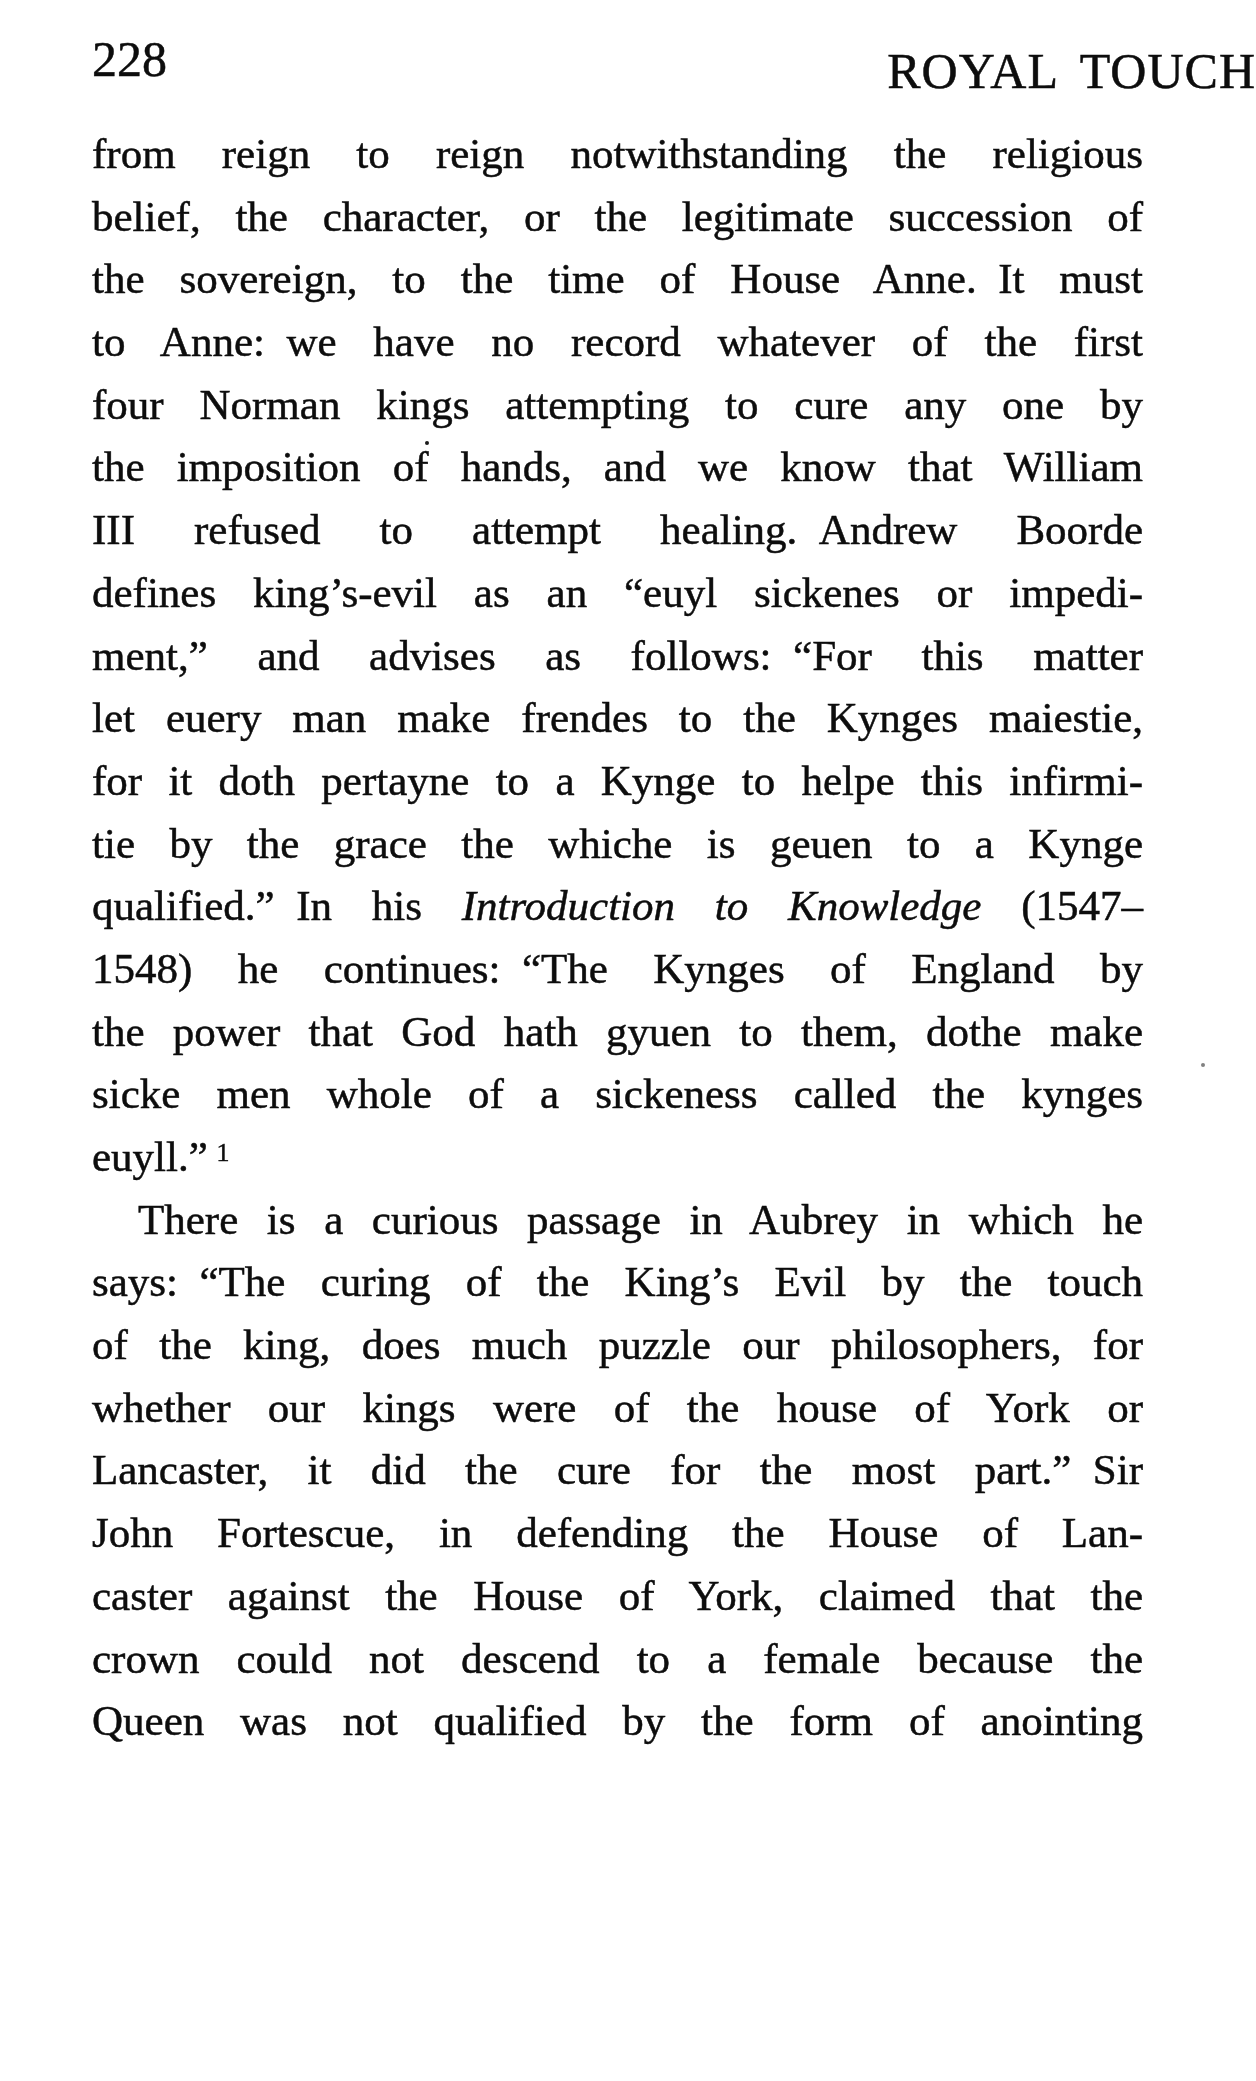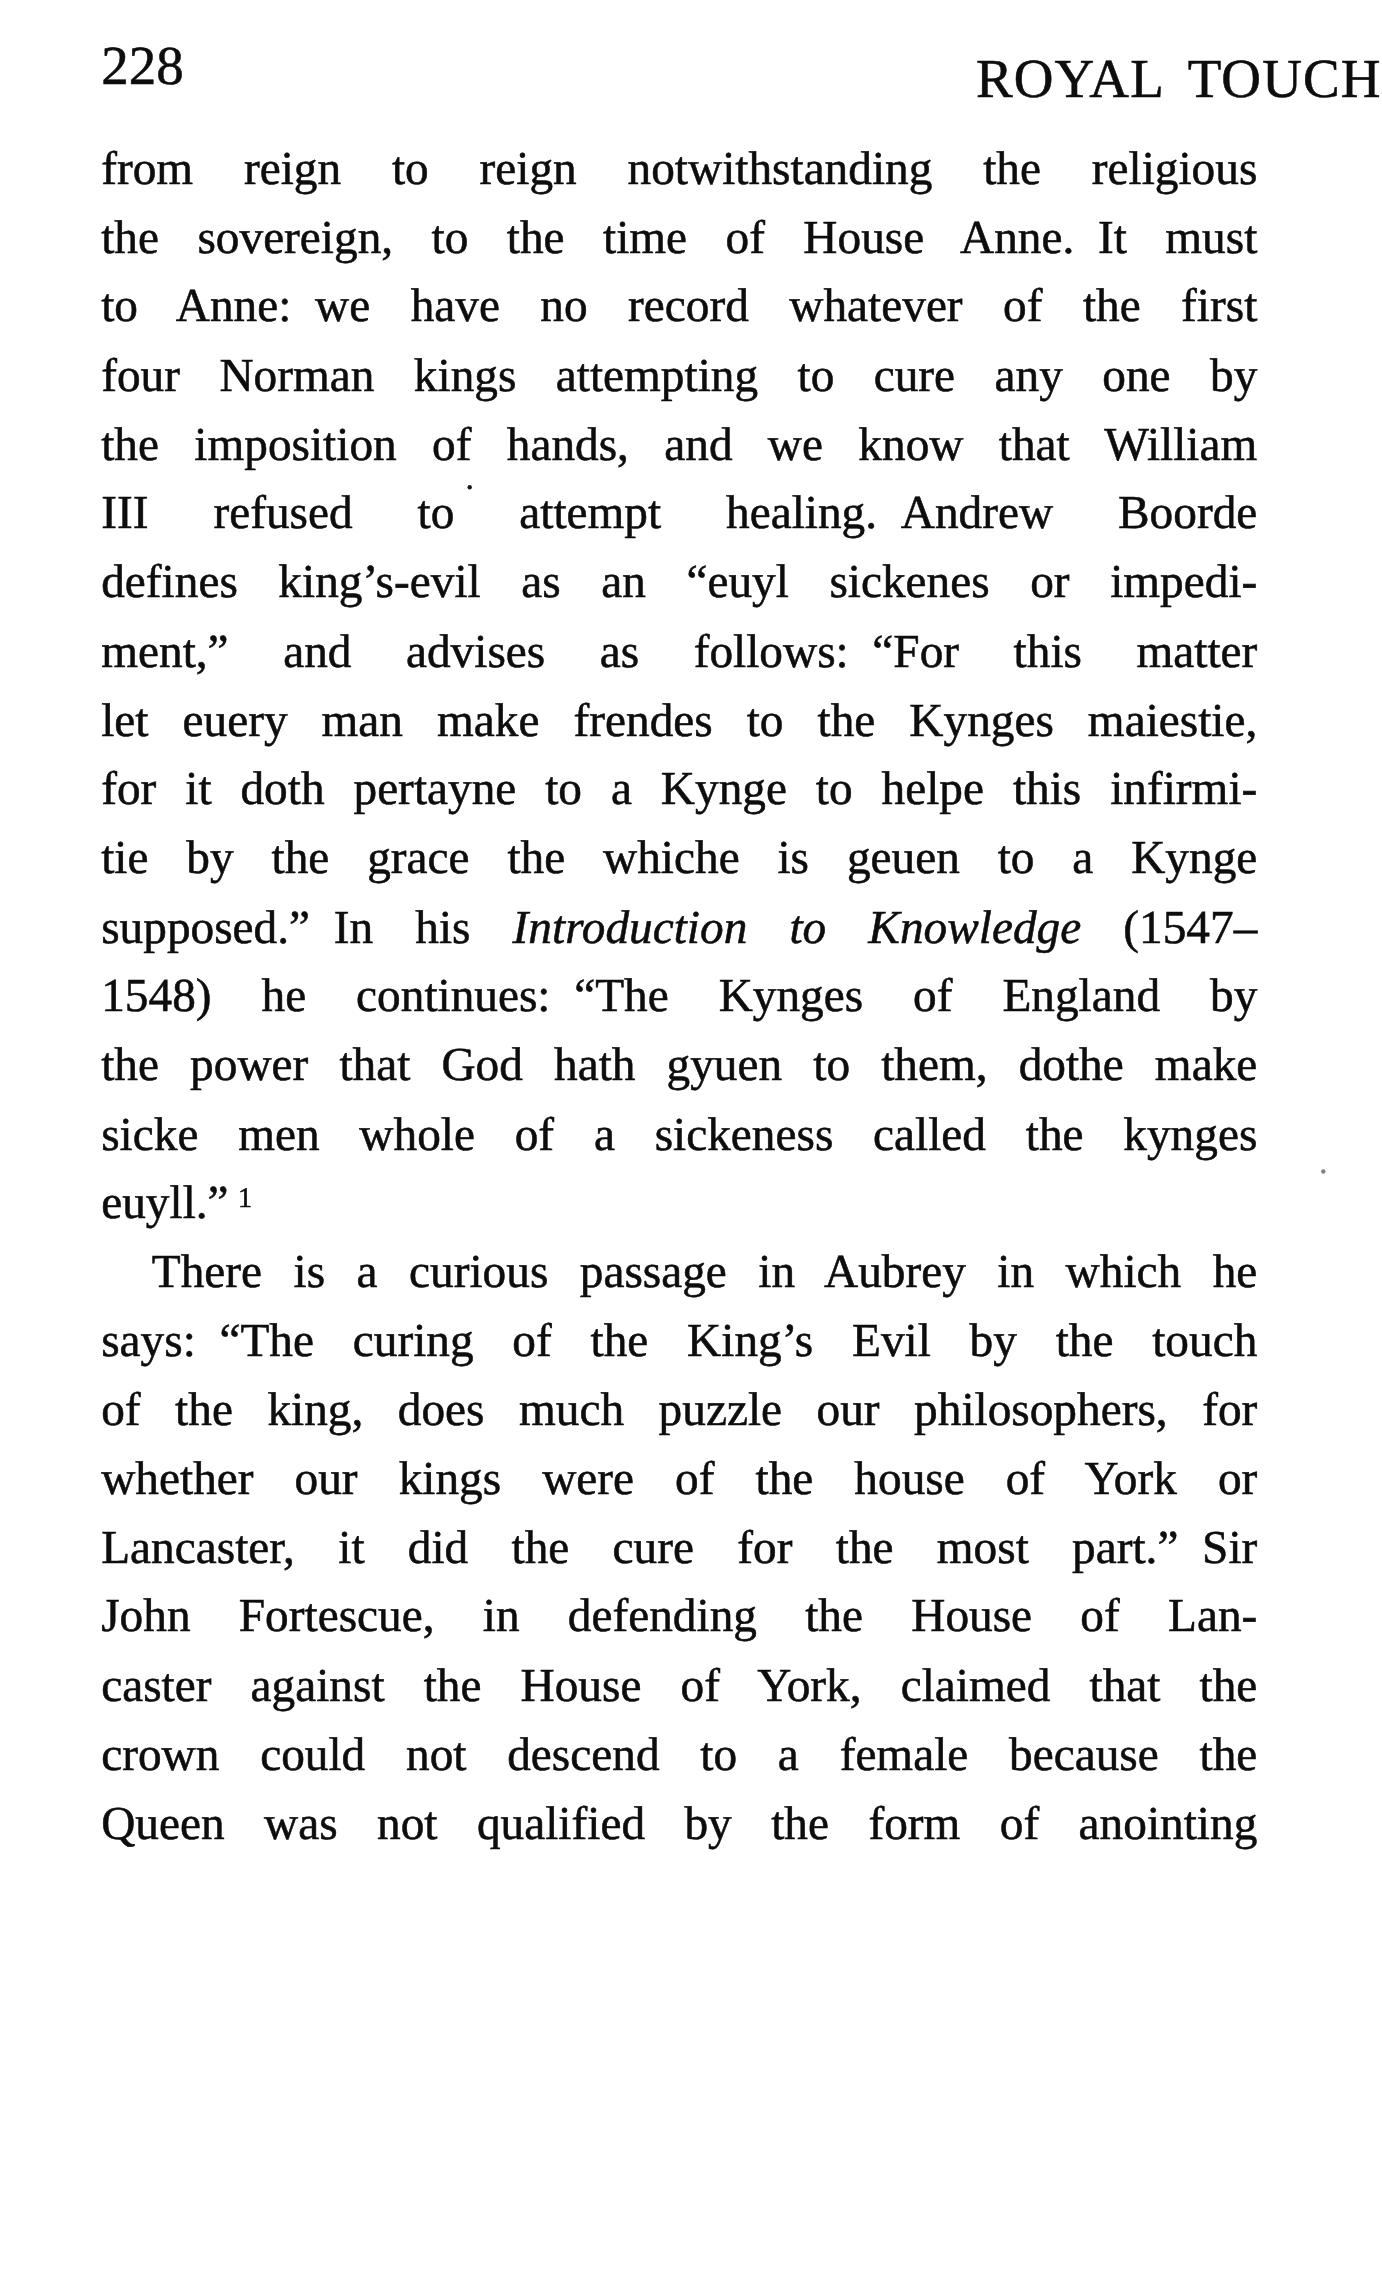--- a/index.html
+++ b/index.html
@@ -95,31 +95,32 @@
 
 <div class="page">
 
   <header class="running-head">
     <span class="pagenum">228</span>
     <span class="running-title">ROYAL TOUCH</span>
   </header>
 
   <main class="body-text">
       <div class="line"><span>from reign to reign notwithstanding the religious</span></div>
+      <div class="line"><span>belief, the character, or the legitimate succession of</span></div>
       <div class="line"><span>the sovereign, to the time of House Anne. It must</span></div>
       <div class="line"><span>to Anne: we have no record whatever of the first</span></div>
       <div class="line"><span>four Norman kings attempting to cure any one by</span></div>
       <div class="line"><span>the imposition of hands, and we know that William</span></div>
       <div class="line"><span>III refused to attempt healing. Andrew Boorde</span></div>
       <div class="line"><span>defines king’s-evil as an “euyl sickenes or impedi-</span></div>
       <div class="line"><span>ment,” and advises as follows: “For this matter</span></div>
       <div class="line"><span>let euery man make frendes to the Kynges maiestie,</span></div>
       <div class="line"><span>for it doth pertayne to a Kynge to helpe this infirmi-</span></div>
       <div class="line"><span>tie by the grace the whiche is geuen to a Kynge</span></div>
-      <div class="line"><span>supposed.” In his </span><span class="italic">Introduction to Knowledge</span><span> (1547–</span></div>
+      <div class="line"><span>qualified.” In his </span><span class="italic">Introduction to Knowledge</span><span> (1547–</span></div>
       <div class="line"><span>1548) he continues: “The Kynges of England by</span></div>
       <div class="line"><span>the power that God hath gyuen to them, dothe make</span></div>
       <div class="line"><span>sicke men whole of a sickeness called the kynges</span></div>
       <div class="line flush"><span>euyll.” </span><sup>1</sup></div>
       <div class="line indent"><span>There is a curious passage in Aubrey in which he</span></div>
       <div class="line"><span>says: “The curing of the King’s Evil by the touch</span></div>
       <div class="line"><span>of the king, does much puzzle our philosophers, for</span></div>
       <div class="line"><span>whether our kings were of the house of York or</span></div>
       <div class="line"><span>Lancaster, it did the cure for the most part.” Sir</span></div>
       <div class="line"><span>John Fortescue, in defending the House of Lan-</span></div>

